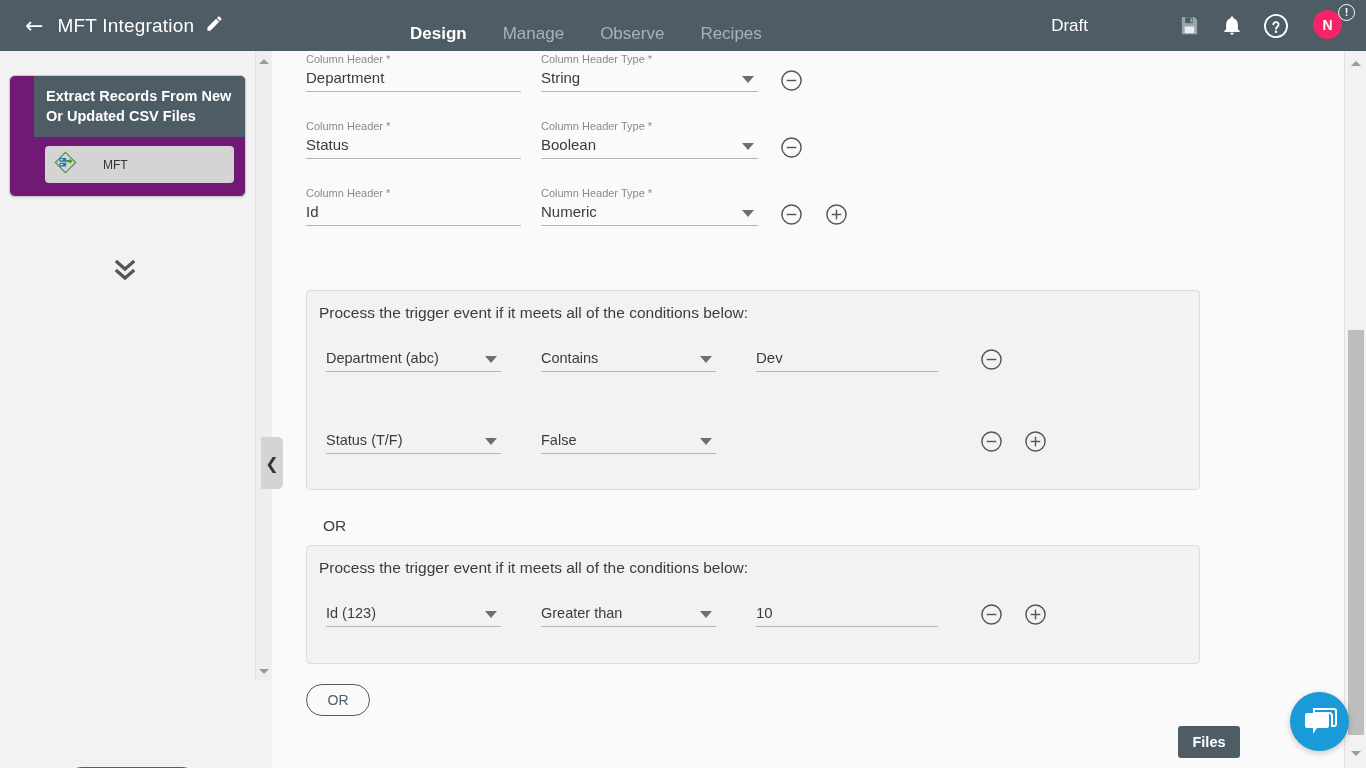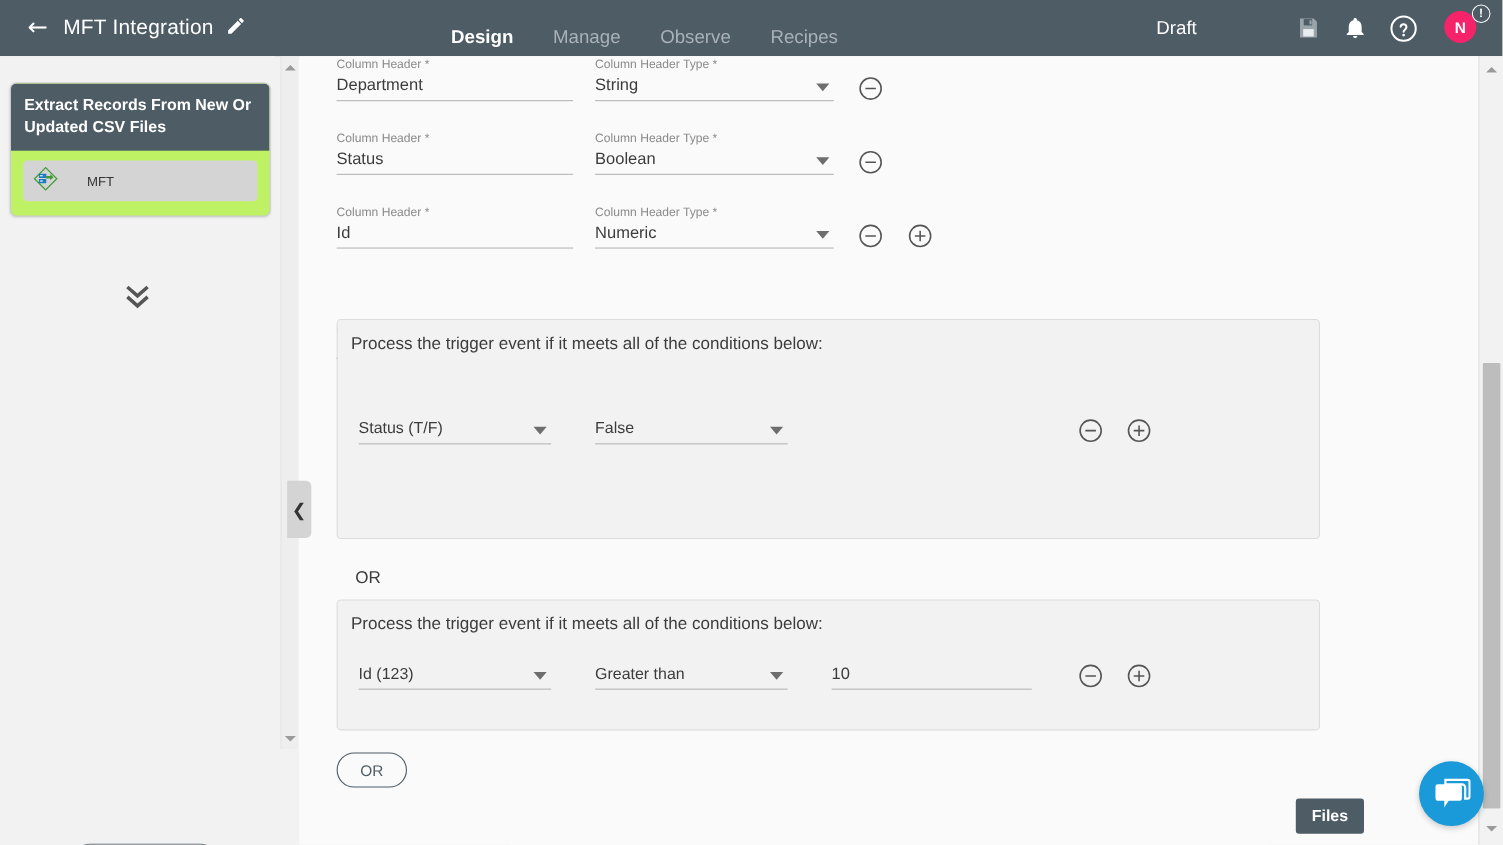--- a/index.html
+++ b/index.html
@@ -58,22 +58,22 @@
     background: #4e5c66;
   }
 
   
   .left-panel {
     position: absolute; left: 0; top: 51px; width: 250px; height: 717px;
     background: #f2f2f2;
   }
   .flow-card {
     position: absolute; left: 9px; top: 24px; width: 237px;
-    background: #bef264; border: 1px solid #c8ccce; border-radius: 6px;
-    box-shadow: 0 1px 2px rgba(0,0,0,.09); overflow: hidden;
+    background: #701a75; border: 1px solid #c8ccce; border-radius: 6px;
+    box-shadow: 0 1px 2px rgba(0,0,0,.09); overflow: hidden; padding-left: 24px;
   }
   .flow-card-header {
     background: #4e5c66; color: #ffffff; font-size: 14.5px; font-weight: bold;
     padding: 10px 12px 11px 12px; line-height: 1.38;
   }
   .flow-card-body { padding: 9px 11px 13px 11px; }
   .flow-node {
     background: #d4d4d4; border-radius: 4px; height: 37px;
     display: flex; align-items: center; padding-left: 9px; cursor: pointer;
   }
@@ -373,20 +373,41 @@
             </svg>
         </span>
       </div>
 
       <div class="hint-text">Provide the Header Names that match the headers of your CSV file.</div>
       <div class="section-title">Apply Selection Criteria:</div>
 
       <div class="cond-block" style="top:239px; height:200px;">
         <div class="cond-block-title">Process the trigger event if it meets all of the conditions below:</div>
 
+        <div class="cond-row" style="margin-top:26px;">
+          <div class="field cond-sel">
+            <input class="field-input" readonly="" value="Department (abc)" style="">
+            <span class="select-caret"></span>
+          </div>
+          <div class="field cond-sel">
+            <input class="field-input" readonly="" value="Contains" style="">
+            <span class="select-caret"></span>
+          </div>
+          <div class="field cond-val">
+            <input class="field-input" value="Dev" style="">
+          </div>
+          <div class="cond-icons">
+            <span class="circ-btn">
+              <svg width="23" height="23" viewBox="0 0 24 24">
+                  <circle cx="12" cy="12" r="10" fill="none" stroke="#555" stroke-width="1.5"></circle>
+                  <line x1="7" y1="12" x2="17" y2="12" stroke="#555" stroke-width="1.5"></line>
+                </svg>
+            </span>
+          </div>
+        </div>
 
         <div class="cond-row" style="margin-top:58px;">
           <div class="field cond-sel">
             <input class="field-input" readonly="" value="Status (T/F)" style="">
             <span class="select-caret"></span>
           </div>
           <div class="field cond-sel">
             <input class="field-input" readonly="" value="False" style="">
             <span class="select-caret"></span>
           </div>

